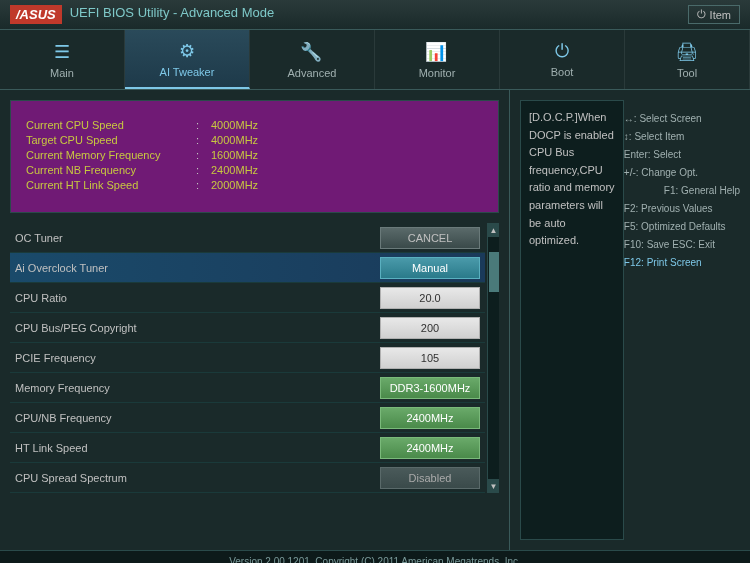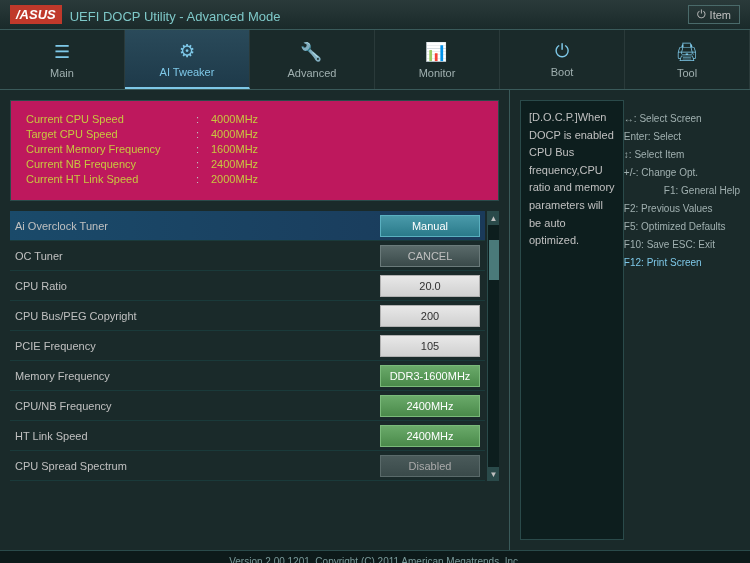--- a/index.html
+++ b/index.html
@@ -18,21 +18,21 @@
       background: linear-gradient(180deg, #2a3a3a 0%, #1a2a2a 100%);
       height: 30px;
       display: flex;
       align-items: center;
       justify-content: space-between;
       padding: 0 10px;
       border-bottom: 1px solid #3a5a5a;
     }
     .header-logo {
       display: flex;
-      align-items: flex-end;
+      align-items: flex-start;
       gap: 8px;
     }
     .logo-asus {
       background: #c0392b;
       color: white;
       font-weight: bold;
       font-size: 13px;
       padding: 2px 6px;
       font-style: italic;
     }
@@ -90,23 +90,23 @@
 
     
     .left-panel {
       width: 510px;
       padding: 10px;
       border-right: 1px solid #3a5a5a;
     }
 
     
     .stats-section {
-      background: #be185d;
+      background: #701a75;
       border: 1px solid #2a4a4a;
-      padding: 12px 15px;
+      padding: 18px 15px;
       margin-bottom: 10px;
     }
     .stat-row {
       display: flex;
       margin-bottom: 3px;
       font-size: 11px;
     }
     .stat-label {
       color: #c8c840;
       width: 170px;
@@ -249,21 +249,21 @@
       font-size: 10px;
       color: #7a9a9a;
     }
   </style>
 </head>
 <body>
 
 <div class="header">
   <div class="header-logo">
     <span class="logo-asus">/ASUS</span>
-    <span class="header-title">UEFI DOCP Utility - Advanced Mode</span>
+    <span class="header-title">UEFI BIOS Utility - Advanced Mode</span>
   </div>
   <div class="exit-btn">
     <span>⏻</span>
     <span>Item</span>
   </div>
 </div>
 
 <div class="nav-tabs">
 <div class="nav-tab">
       <span class="tab-icon">☰</span>
@@ -318,27 +318,27 @@
         </div>
         <div class="stat-row">
           <span class="stat-label">Current HT Link Speed</span>
           <span class="stat-colon">:</span>
           <span class="stat-value">2000MHz</span>
         </div>
       </div>
 
     <div class="settings-list">
       <div style="position: relative; padding-right: 14px;">
-      <div class="setting-row highlighted">
+      <div class="setting-row">
+            <span class="setting-name">OC Tuner</span>
+            <div class="setting-value-btn btn-cancel">CANCEL</div>
+          </div>
+          <div class="setting-row highlighted">
             <span class="setting-name">Ai Overclock Tuner</span>
             <div class="setting-value-btn btn-blue">Manual</div>
-          </div>
-          <div class="setting-row">
-            <span class="setting-name">OC Tuner</span>
-            <div class="setting-value-btn btn-cancel">CANCEL</div>
           </div>
           <div class="setting-row">
             <span class="setting-name">CPU Ratio</span>
             <div class="setting-value-btn input-field">20.0</div>
           </div>
           <div class="setting-row">
             <span class="setting-name">CPU Bus/PEG Copyright</span>
             <div class="setting-value-btn input-field">200</div>
           </div>
           <div class="setting-row">
@@ -371,24 +371,24 @@
     </div>
   </div>
 
   <div class="right-panel">
     <div class="help-text">[D.O.C.P.]When DOCP is enabled CPU Bus frequency,CPU ratio and memory parameters will be auto optimized.</div>
     <div class="shortcut-list">
     <div class="shortcut-row">
           <span style="color: rgb(160, 176, 176);">↔: Select Screen</span>
         </div>
         <div class="shortcut-row">
+          <span style="color: rgb(160, 176, 176);">↕: Select Item</span>
+        </div>
+        <div class="shortcut-row">
           <span style="color: rgb(160, 176, 176);">Enter: Select</span>
-        </div>
-        <div class="shortcut-row">
-          <span style="color: rgb(160, 176, 176);">↕: Select Item</span>
         </div>
         <div class="shortcut-row">
           <span style="color: rgb(160, 176, 176);">+/-: Change Opt.</span>
         </div>
         <div class="shortcut-row">
           <span style="color: rgb(160, 176, 176); margin-left: 40px;">F1: General Help</span>
         </div>
         <div class="shortcut-row">
           <span style="color: rgb(160, 176, 176);">F2: Previous Values</span>
         </div>

